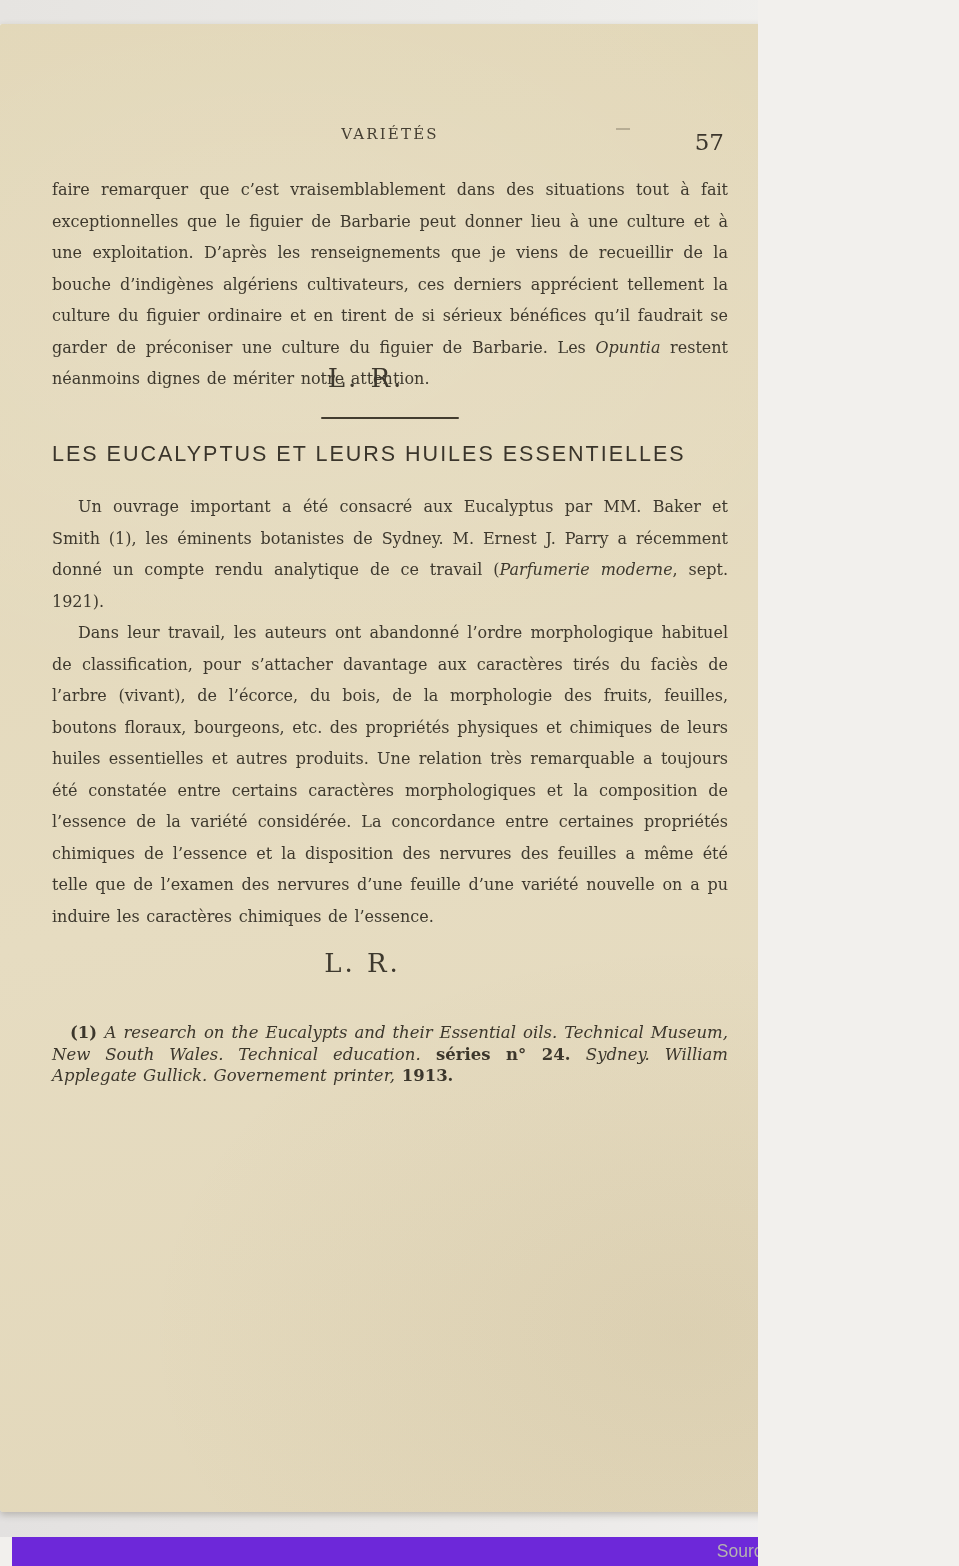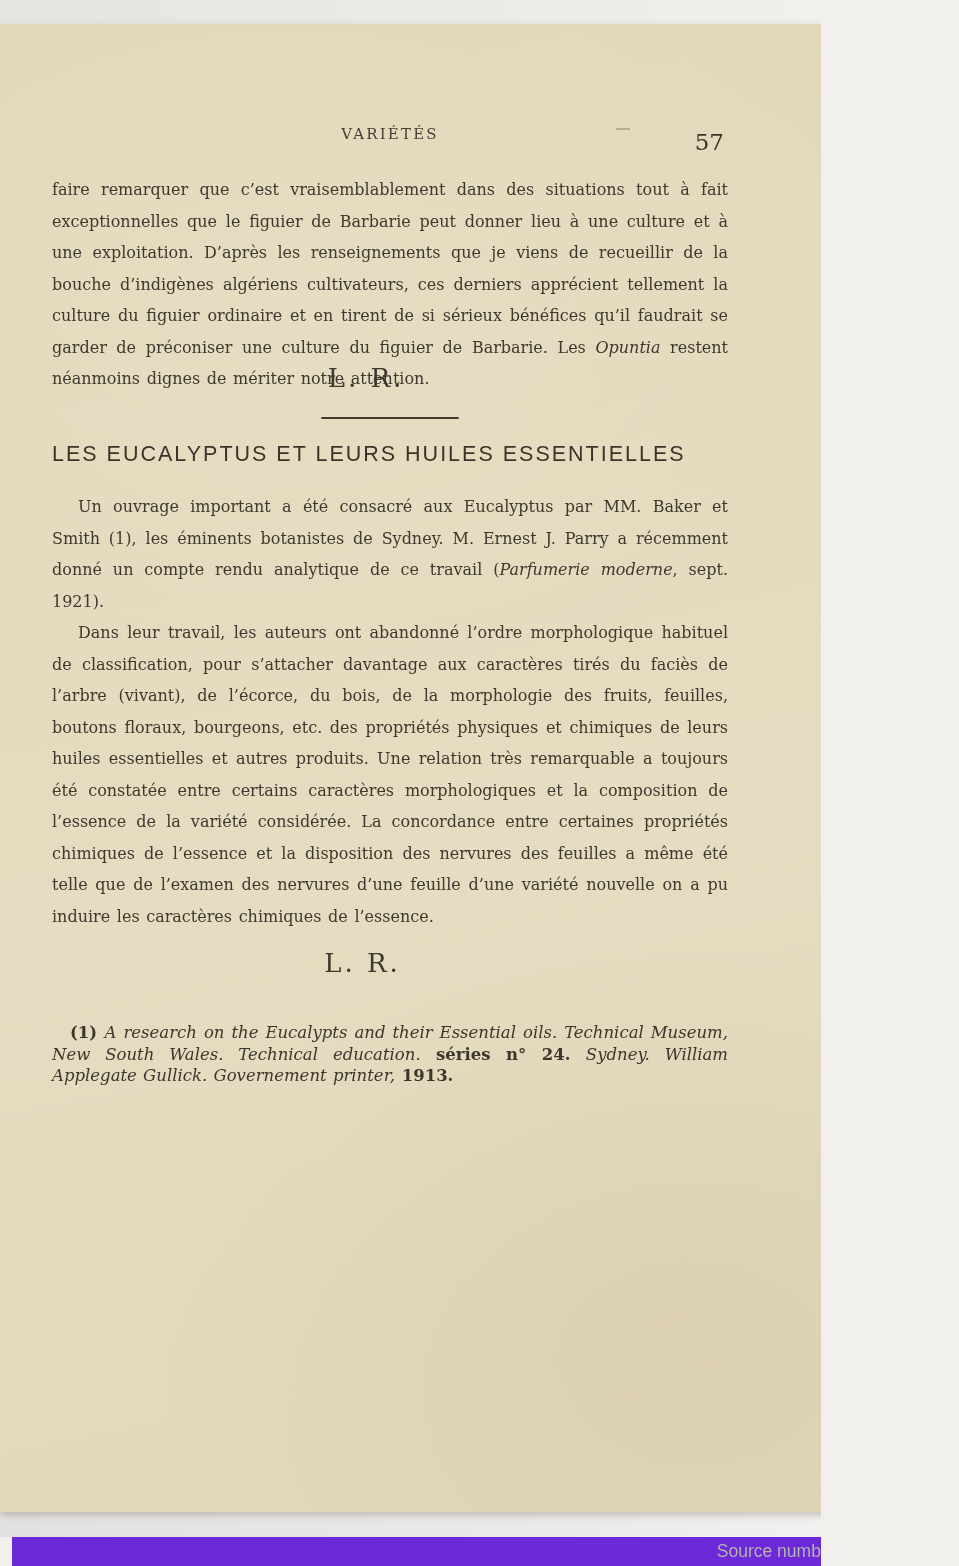--- a/index.html
+++ b/index.html
@@ -1,17 +1,17 @@
 <!DOCTYPE html>
 <html><head>
 <meta charset="utf-8">
 <style>
   html,body{margin:0;padding:0;}
   body{width:959px;height:1566px;background:#f2f0ed;font-family:"DejaVu Serif",serif;overflow:hidden;}
-  .viewport{position:relative;width:821px;height:1566px;overflow:hidden;}
+  .viewport{position:relative;width:758px;height:1566px;overflow:hidden;}
 
   .top-strip{position:absolute;left:0;top:0;width:959px;height:24px;
     background:linear-gradient(90deg,#e6e4e1,#ecebe8 55%,#f3f2f0);}
   .right-strip{position:absolute;left:948px;top:0;width:11px;height:1537px;background:#fbfafa;}
   .bottom-strip{position:absolute;left:0;top:1506px;width:959px;height:31px;
     background:linear-gradient(90deg,#e3e1e0,#eceae9 60%,#f5f4f3);}
 
   .paper{position:absolute;left:0;top:24px;width:948px;height:1488px;
     background:
       radial-gradient(1100px 700px at 30% 18%, rgba(255,255,255,0.10), rgba(255,255,255,0) 60%),

